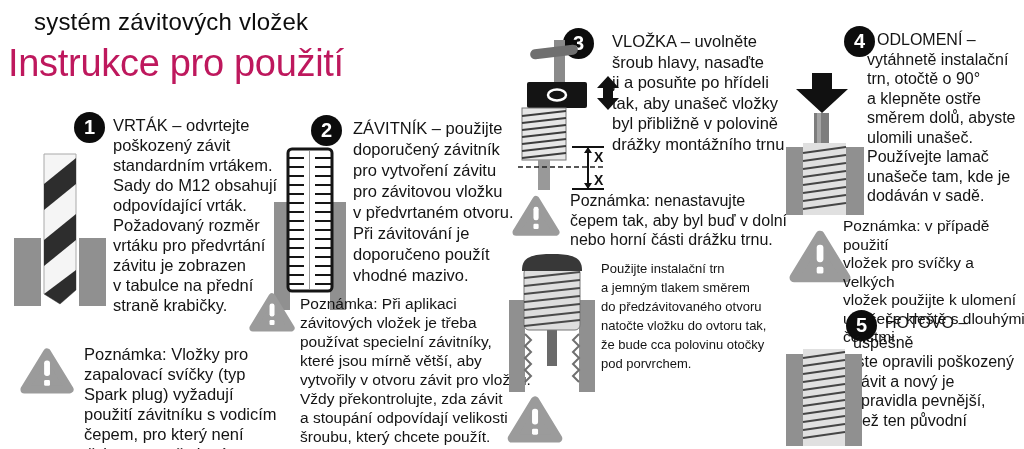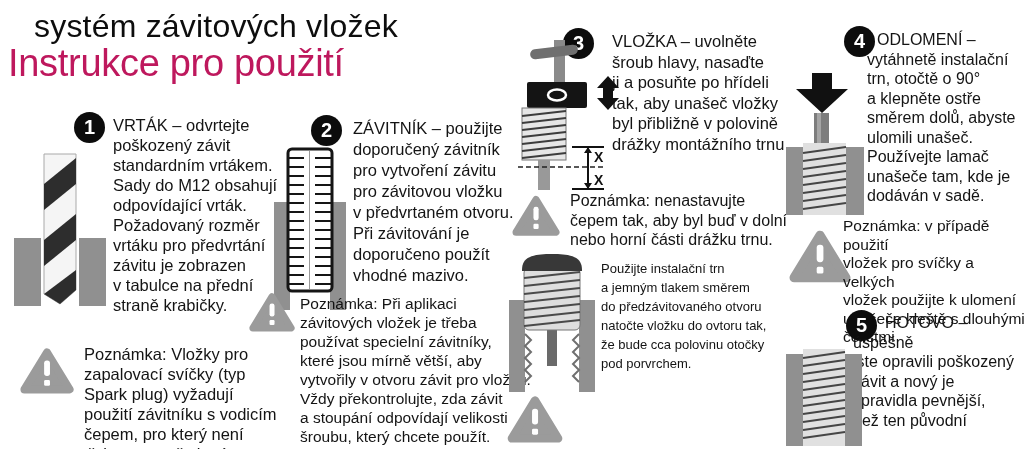--- a/index.html
+++ b/index.html
@@ -1,18 +1,18 @@
 <!DOCTYPE html>
 <html><head>
 <meta charset="utf-8">
 <style>
   html,body{margin:0;padding:0;background:#fff;}
   .sheet{position:relative;width:1024px;height:449px;background:#fff;overflow:hidden;
          font-family:"Liberation Sans", sans-serif;color:#141414;}
-  .subtitle{position:absolute;left:34px;top:8px;font-size:32px;letter-spacing:.2px;color:#0d0d0d;}
+  .subtitle{position:absolute;left:34px;top:8px;font-size:24px;letter-spacing:.2px;color:#0d0d0d;}
   .title{position:absolute;left:8px;top:42px;margin:0;font-size:38px;font-weight:400;color:#be185d;letter-spacing:-.3px;}
   .badge{position:absolute;width:31px;height:31px;border-radius:50%;background:#0c0c0c;color:#fff;
          font-weight:700;font-size:20px;display:flex;align-items:center;justify-content:center;}
   .txt{position:absolute;font-size:16.5px;line-height:20px;white-space:pre-line;}
   .txt b{font-weight:400;}
   .small{font-size:15.5px;}
   .ill{position:absolute;}
 </style>
 </head>
 <body>

